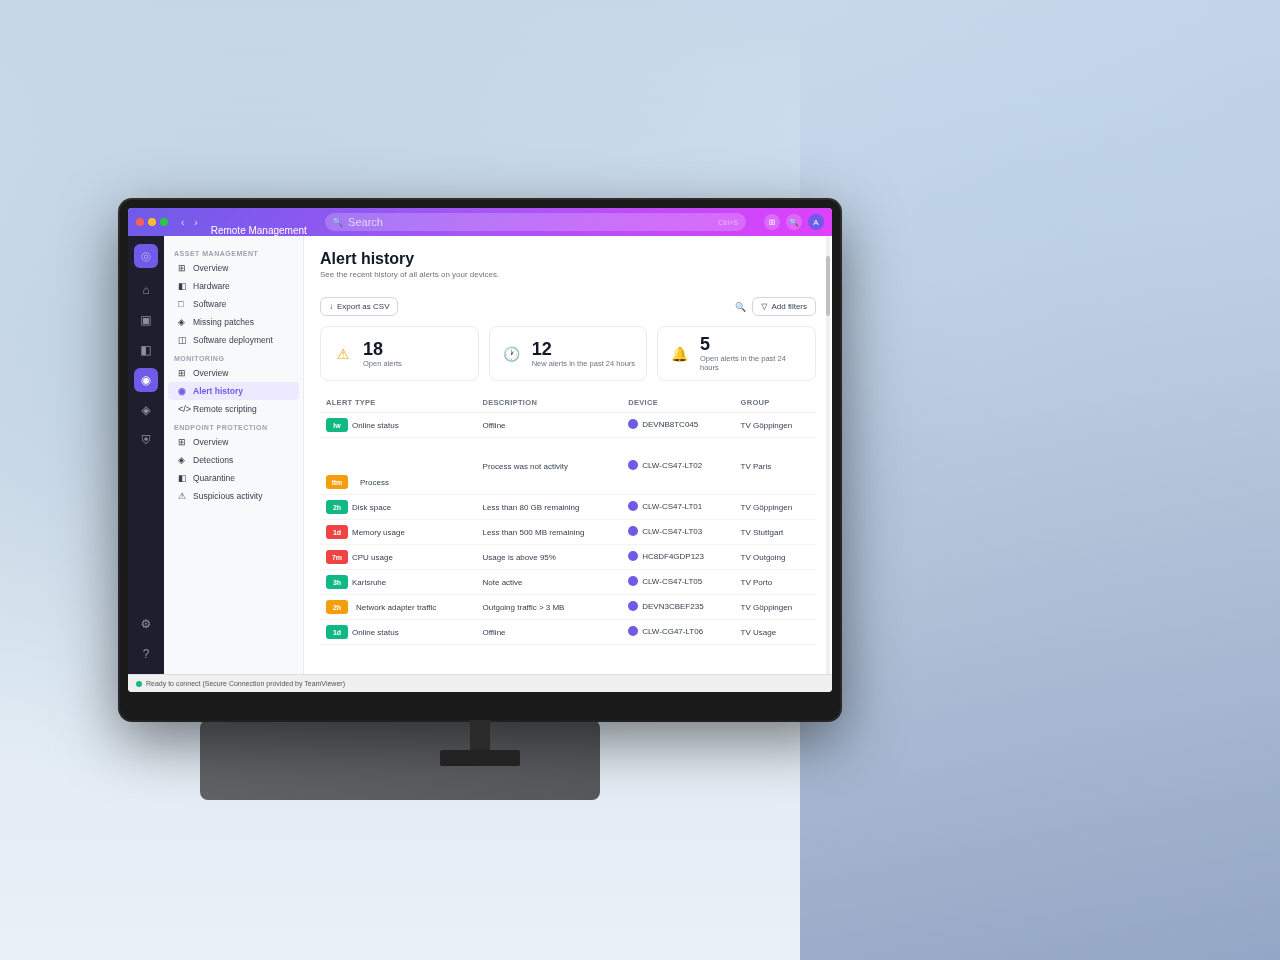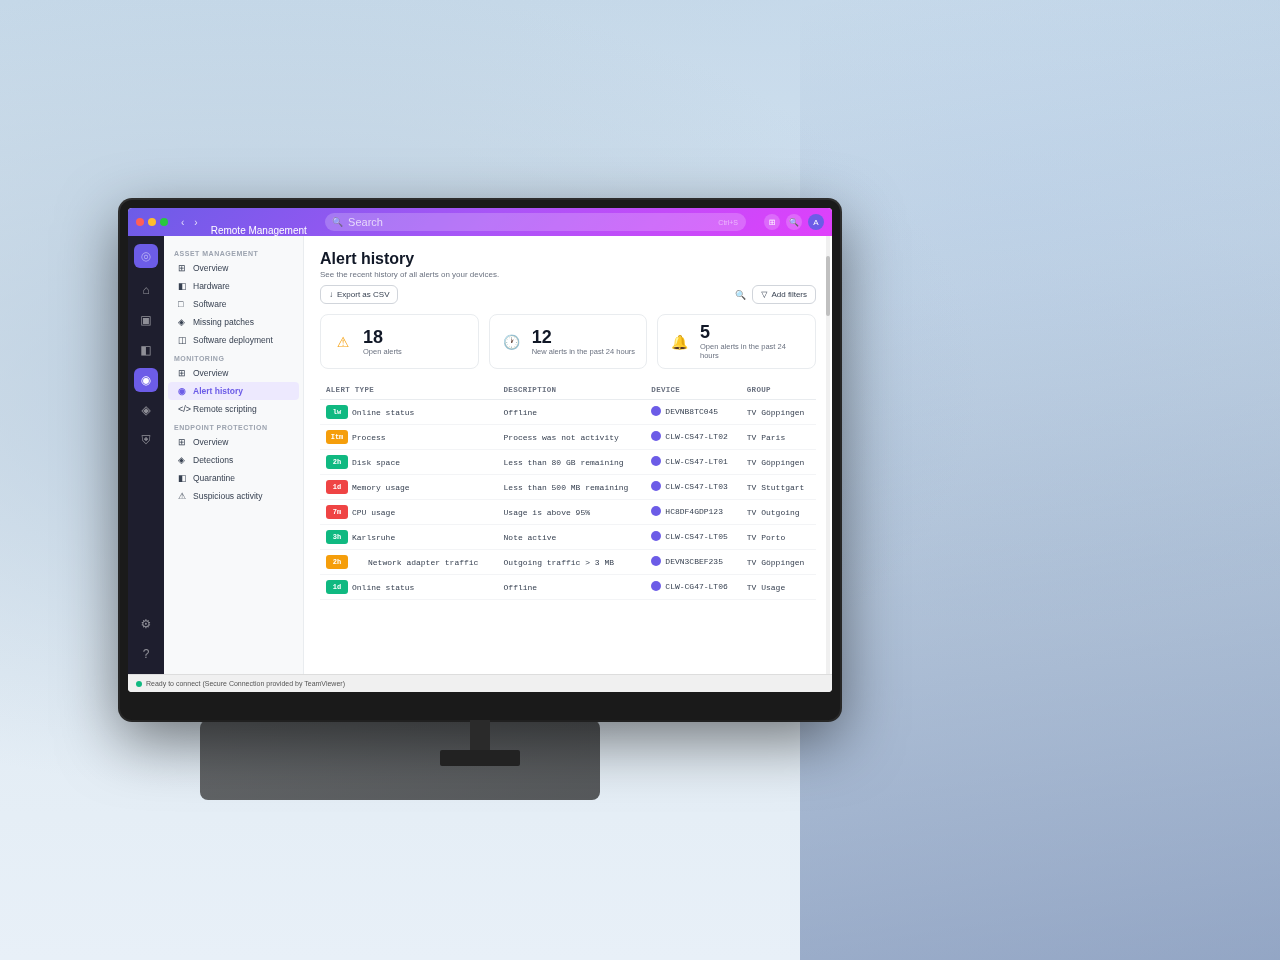--- a/index.html
+++ b/index.html
@@ -236,21 +236,21 @@
     .page-title {
       font-size: 16px;
       font-weight: 700;
       color: #111827;
       margin-bottom: 2px;
     }
 
     .page-subtitle {
       font-size: 8px;
       color: #6b7280;
-      margin-bottom: 6px;
+      margin-bottom: 18px;
     }
 
     .toolbar {
       display: flex;
       align-items: center;
       justify-content: space-between;
       margin-bottom: 10px;
     }
 
     .export-btn {
@@ -316,21 +316,20 @@
       font-size: 7.5px;
       color: #6b7280;
       margin-top: 1px;
     }
 
     
     .alert-table {
       width: 100%;
       border-collapse: collapse;
       font-size: 8px;
-      font-family: Liberation Mono, monospace;
     }
 
     .alert-table th {
       text-align: left;
       padding: 5px 6px;
       border-bottom: 1px solid #e9ecef;
       font-size: 7.5px;
       font-weight: 600;
       color: #6b7280;
       text-transform: uppercase;
@@ -637,21 +636,21 @@
       <td>
         <div class="device-chip">
           <div class="device-dot"></div>
           <span>DEVNB8TC045</span>
         </div>
       </td>
       <td>TV Göppingen</td>
     </tr>
                 <tr style="cursor: pointer;">
       <td>
-        <div style="display:flex;align-items:center;gap:4px;">
+        <div style="display:flex;align-items:center;gap:12px;margin-top:32px;">
           <span class="severity-badge sev-med">Itm</span>
           <span>Process</span>
         </div>
       </td>
       <td>Process was not activity</td>
       <td>
         <div class="device-chip">
           <div class="device-dot"></div>
           <span>CLW-CS47-LT02</span>
         </div>
@@ -717,21 +716,21 @@
       <td>
         <div class="device-chip">
           <div class="device-dot"></div>
           <span>CLW-CS47-LT05</span>
         </div>
       </td>
       <td>TV Porto</td>
     </tr>
                 <tr style="cursor: pointer;">
       <td>
-        <div style="display:flex;align-items:center;gap:20px;">
+        <div style="display:flex;align-items:center;gap:8px;">
           <span class="severity-badge sev-med">2h</span>
           <span>Network adapter traffic</span>
         </div>
       </td>
       <td>Outgoing traffic &gt; 3 MB</td>
       <td>
         <div class="device-chip">
           <div class="device-dot"></div>
           <span>DEVN3CBEF235</span>
         </div>

